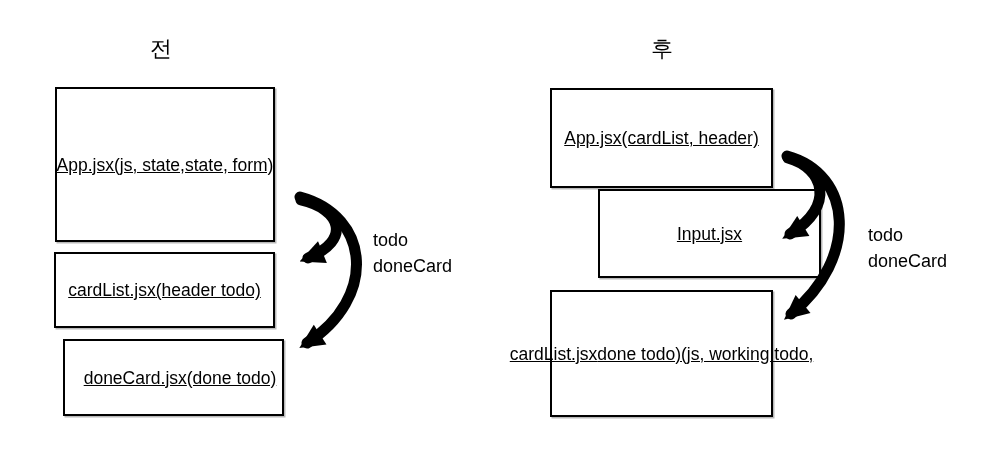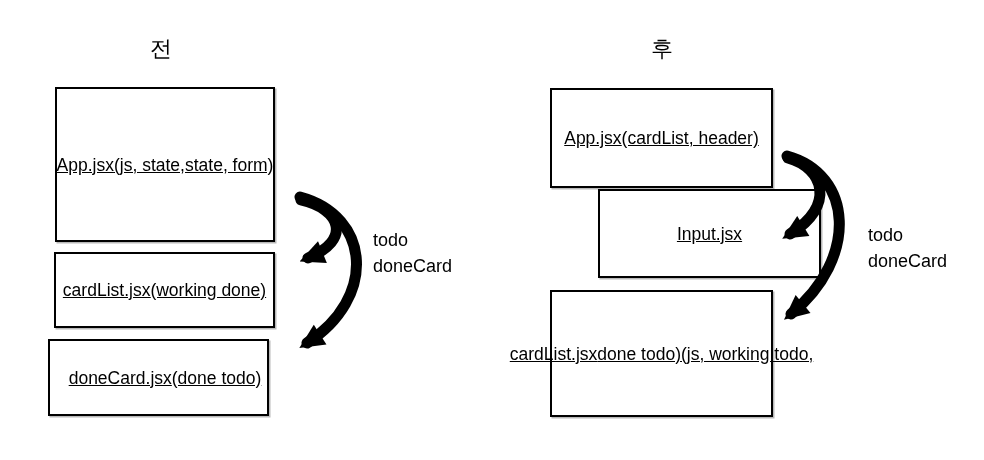--- a/index.html
+++ b/index.html
@@ -70,24 +70,24 @@
   <div class="diagram-title" style="left:161px; top:37px;">전</div>
   <div class="diagram-title" style="left:662px; top:37px;">후</div>
 
   <div class="comp-box" style="left:55px; top:87px; width:220px; height:155px;">
     <div class="line">App.jsx</div>
     <div class="line">(js, state,state, form)</div>
   </div>
 
   <div class="comp-box" style="left:54px; top:252px; width:221px; height:76px;">
     <div class="line">cardList.jsx</div>
-    <div class="line">(working done)</div>
+    <div class="line">(header todo)</div>
   </div>
 
-  <div class="comp-box" style="left:48px; top:339px; width:221px; height:77px;padding-left:13px;">
+  <div class="comp-box" style="left:63px; top:339px; width:221px; height:77px;padding-left:13px;">
     <div class="line">doneCard.jsx</div>
     <div class="line">(done todo)</div>
   </div>
 
   <div class="comp-box" style="left:550px; top:88px; width:223px; height:100px;">
     <div class="line">App.jsx</div>
     <div class="line">(cardList, header)</div>
   </div>
 
   <div class="comp-box" style="left:550px; top:189px; width:223px; height:89px;margin-left:48px;">

